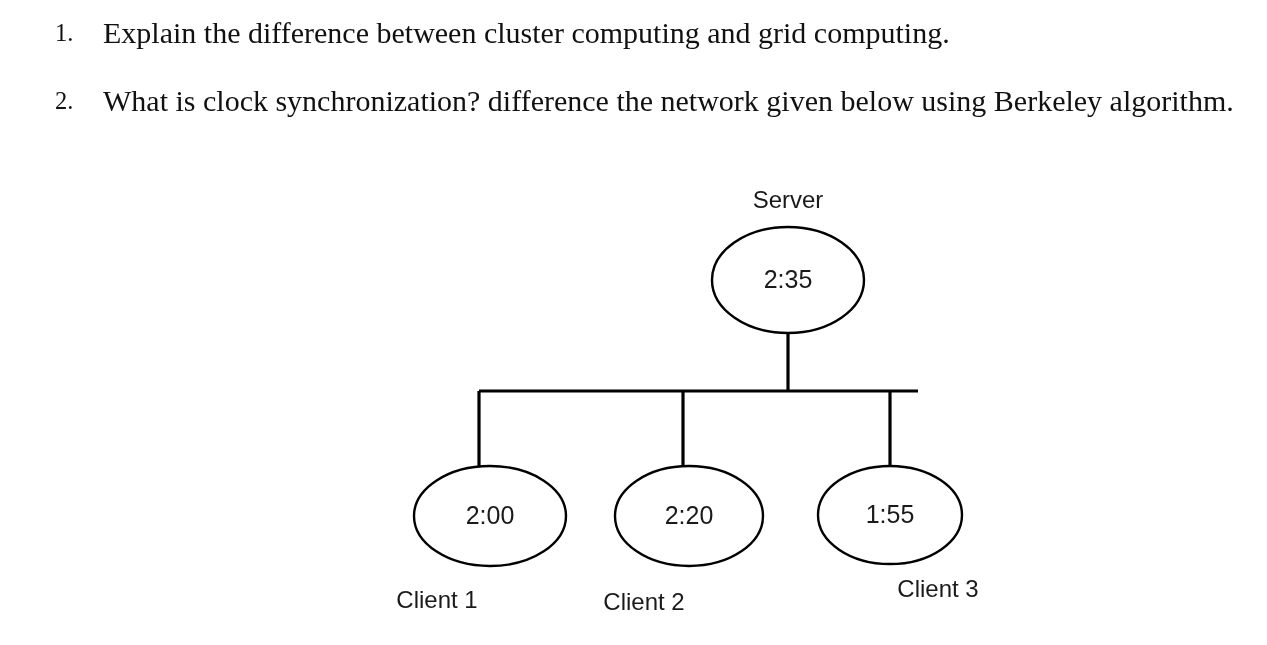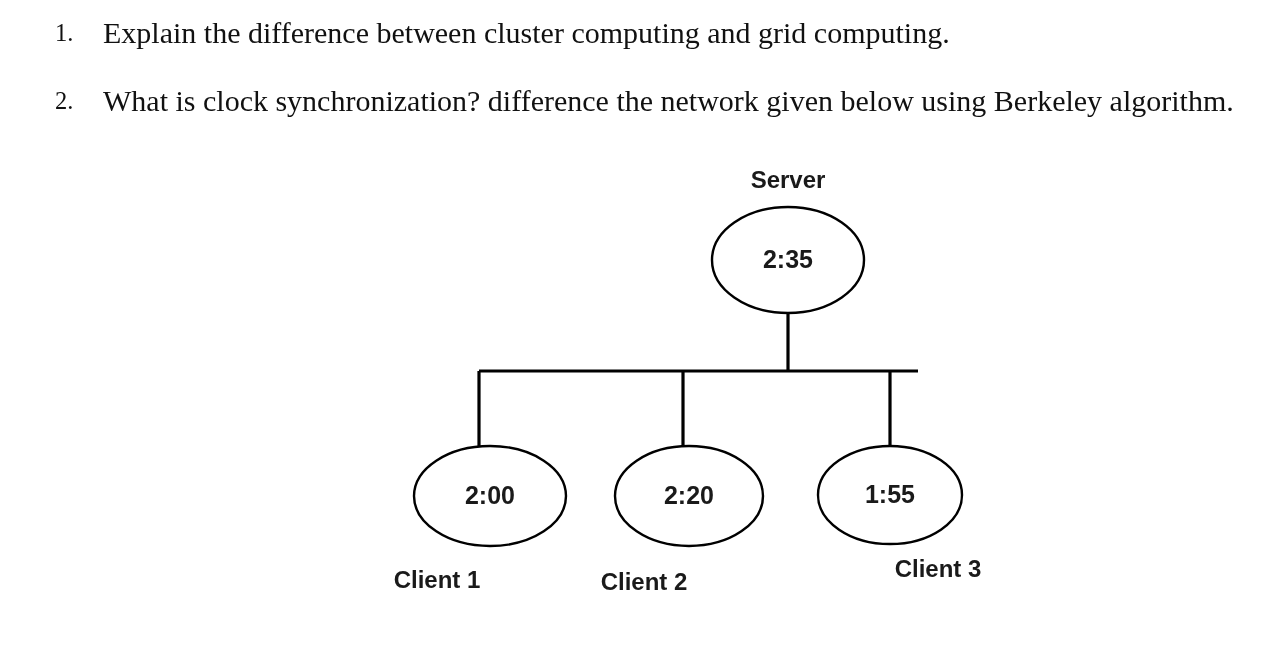--- a/index.html
+++ b/index.html
@@ -55,24 +55,23 @@
     
   }
   #question-1 { top: 12px; }
   #question-2 { top: 38px; }
   #question-2 .q-text { text-align-last: left; }
 
   
   .diagram {
     position: absolute;
     left: 380px;
-    top: 156px;
+    top: 176px;
     width: 640px;
     height: 470px;
-    font-weight: bold;
   }
   .diagram svg { display: block; }
 
   .node-ellipse {
     fill: #ffffff;
     stroke: #000000;
     stroke-width: 2.4;
   }
   .link-line {
     stroke: #000000;

